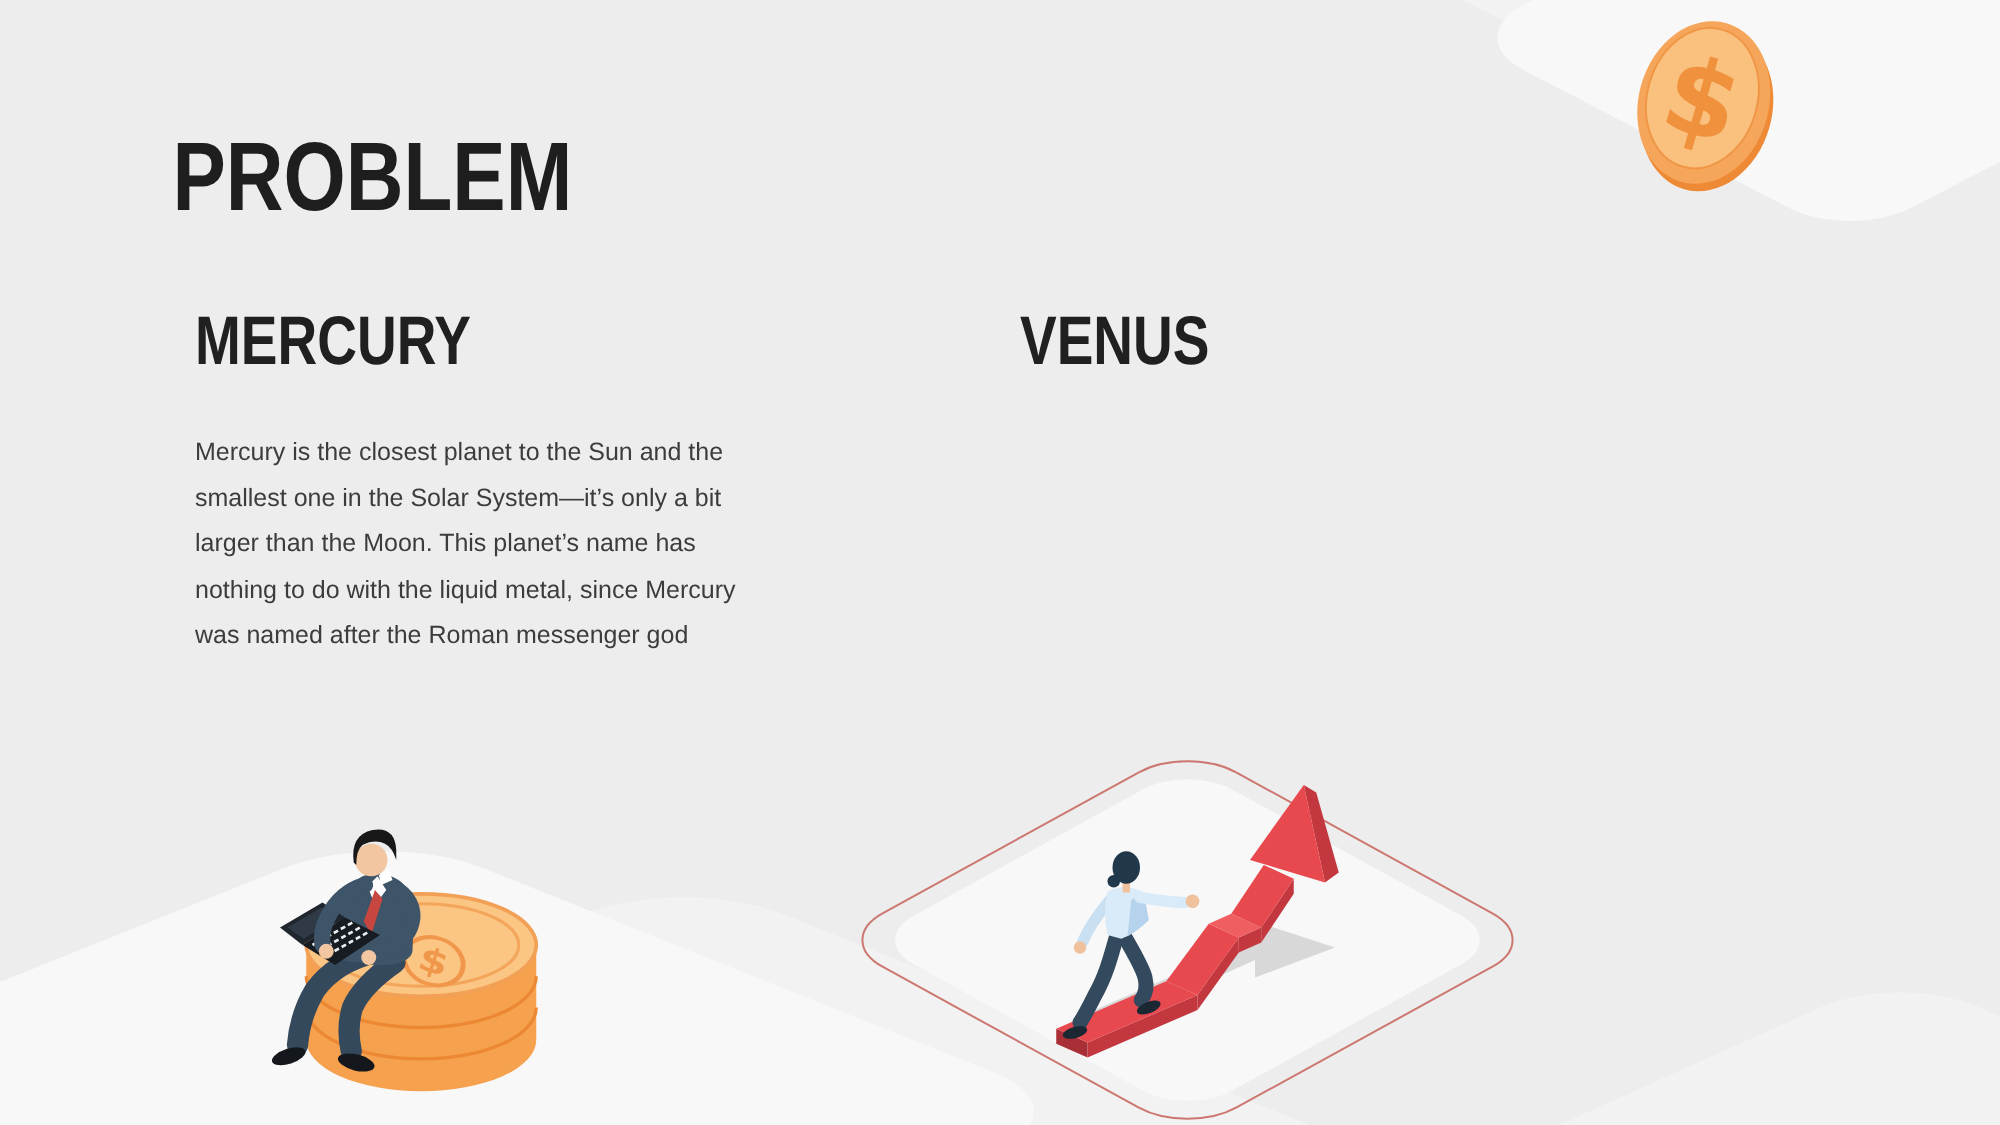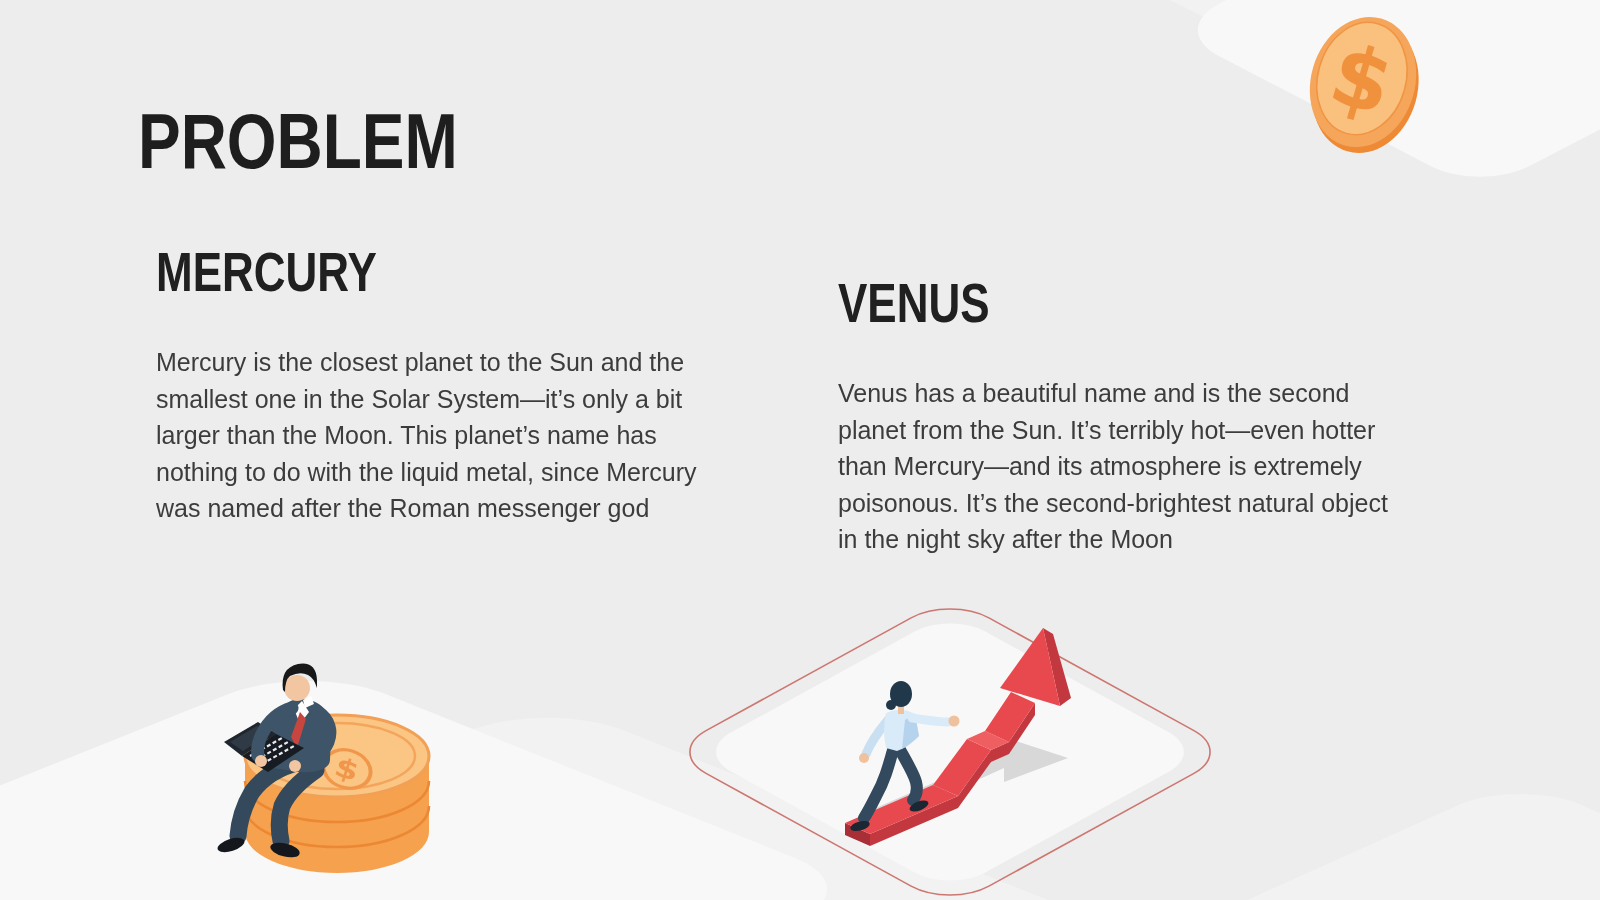--- a/index.html
+++ b/index.html
@@ -49,27 +49,27 @@
   .skin2{fill:#EFC19C;}
   .shoe2{fill:#1B2733;}
   
   .title{
     position:absolute;left:138px;top:96px;margin:0;
     font-size:78px;font-weight:800;color:var(--text-dark,#1E1E1E);
     transform:scaleX(.82);transform-origin:left top;letter-spacing:0;
   }
   .col{position:absolute;top:240px;width:645px;}
   .col1{left:156px;}
-  .col2{left:838px;margin-top:31px;}
+  .col2{left:816px;}
   .col h2{
     margin:0 0 40px 0;font-size:55px;font-weight:800;color:#202020;
     transform:scaleX(.8);transform-origin:left top;
   }
   .col p{
-    margin:0;font-size:25px;line-height:36.6px;color:var(--text-body,#3C3C3C);
+    margin:0;font-size:20px;line-height:36.6px;color:var(--text-body,#3C3C3C);
     white-space:pre-line;
   }
 </style>
 </head>
 <body>
 
 <div class="slide">
 
   <svg class="bg" width="1600" height="900" viewBox="0 0 1600 900">
 
@@ -179,20 +179,15 @@
     <h2>MERCURY</h2>
     <p>Mercury is the closest planet to the Sun and the
 smallest one in the Solar System—it’s only a bit
 larger than the Moon. This planet’s name has
 nothing to do with the liquid metal, since Mercury
 was named after the Roman messenger god</p>
   </section>
 
   <section class="col col2">
     <h2>VENUS</h2>
-    <p>Venus has a beautiful name and is the second
-planet from the Sun. It’s terribly hot—even hotter
-than Mercury—and its atmosphere is extremely
-poisonous. It’s the second-brightest natural object
-in the night sky after the Moon</p>
   </section>
 
 </div>
 
 </body></html>

